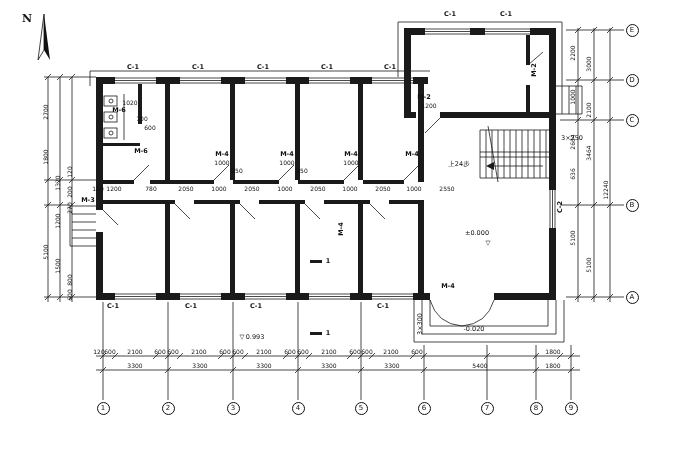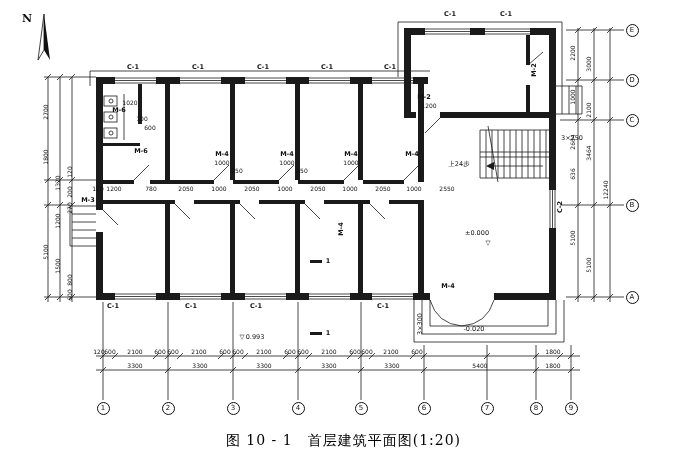--- a/index.html
+++ b/index.html
@@ -281,14 +281,13 @@
     </div>
   <div id="axis-right-layer">
       <div class="bubble" style="left: 625.5px; top: 23.5px;">E</div>
       <div class="bubble" style="left: 625.5px; top: 73.5px;">D</div>
       <div class="bubble" style="left: 625.5px; top: 113.5px;">C</div>
       <div class="bubble" style="left: 625.5px; top: 198.5px;">B</div>
       <div class="bubble" style="left: 625.5px; top: 290.5px;">A</div>
     </div>
 
   <div id="north-label">N</div>
-  <div id="figure-title">图 10 - 1　首层建筑平面图(1:20)</div>
 </div>
 
 </body></html>

